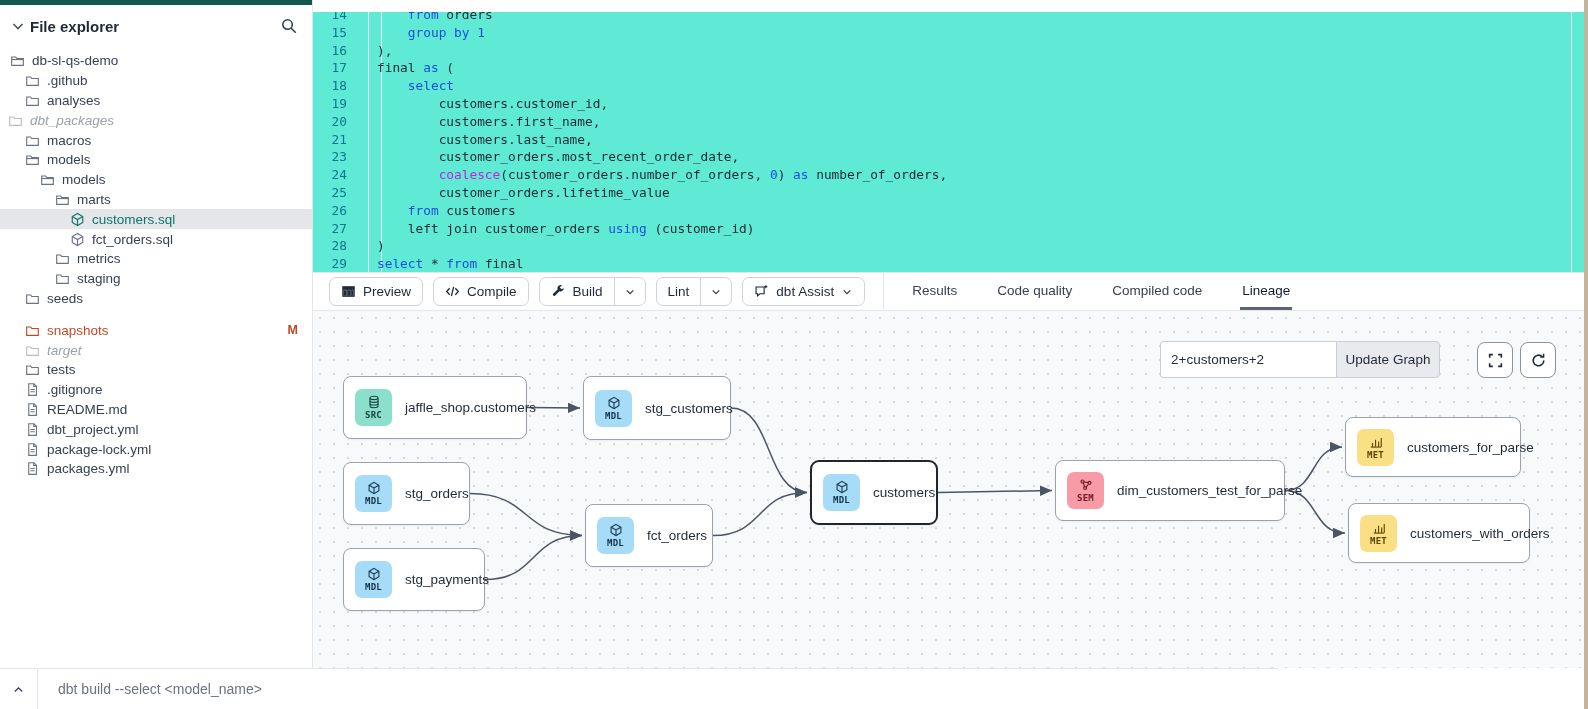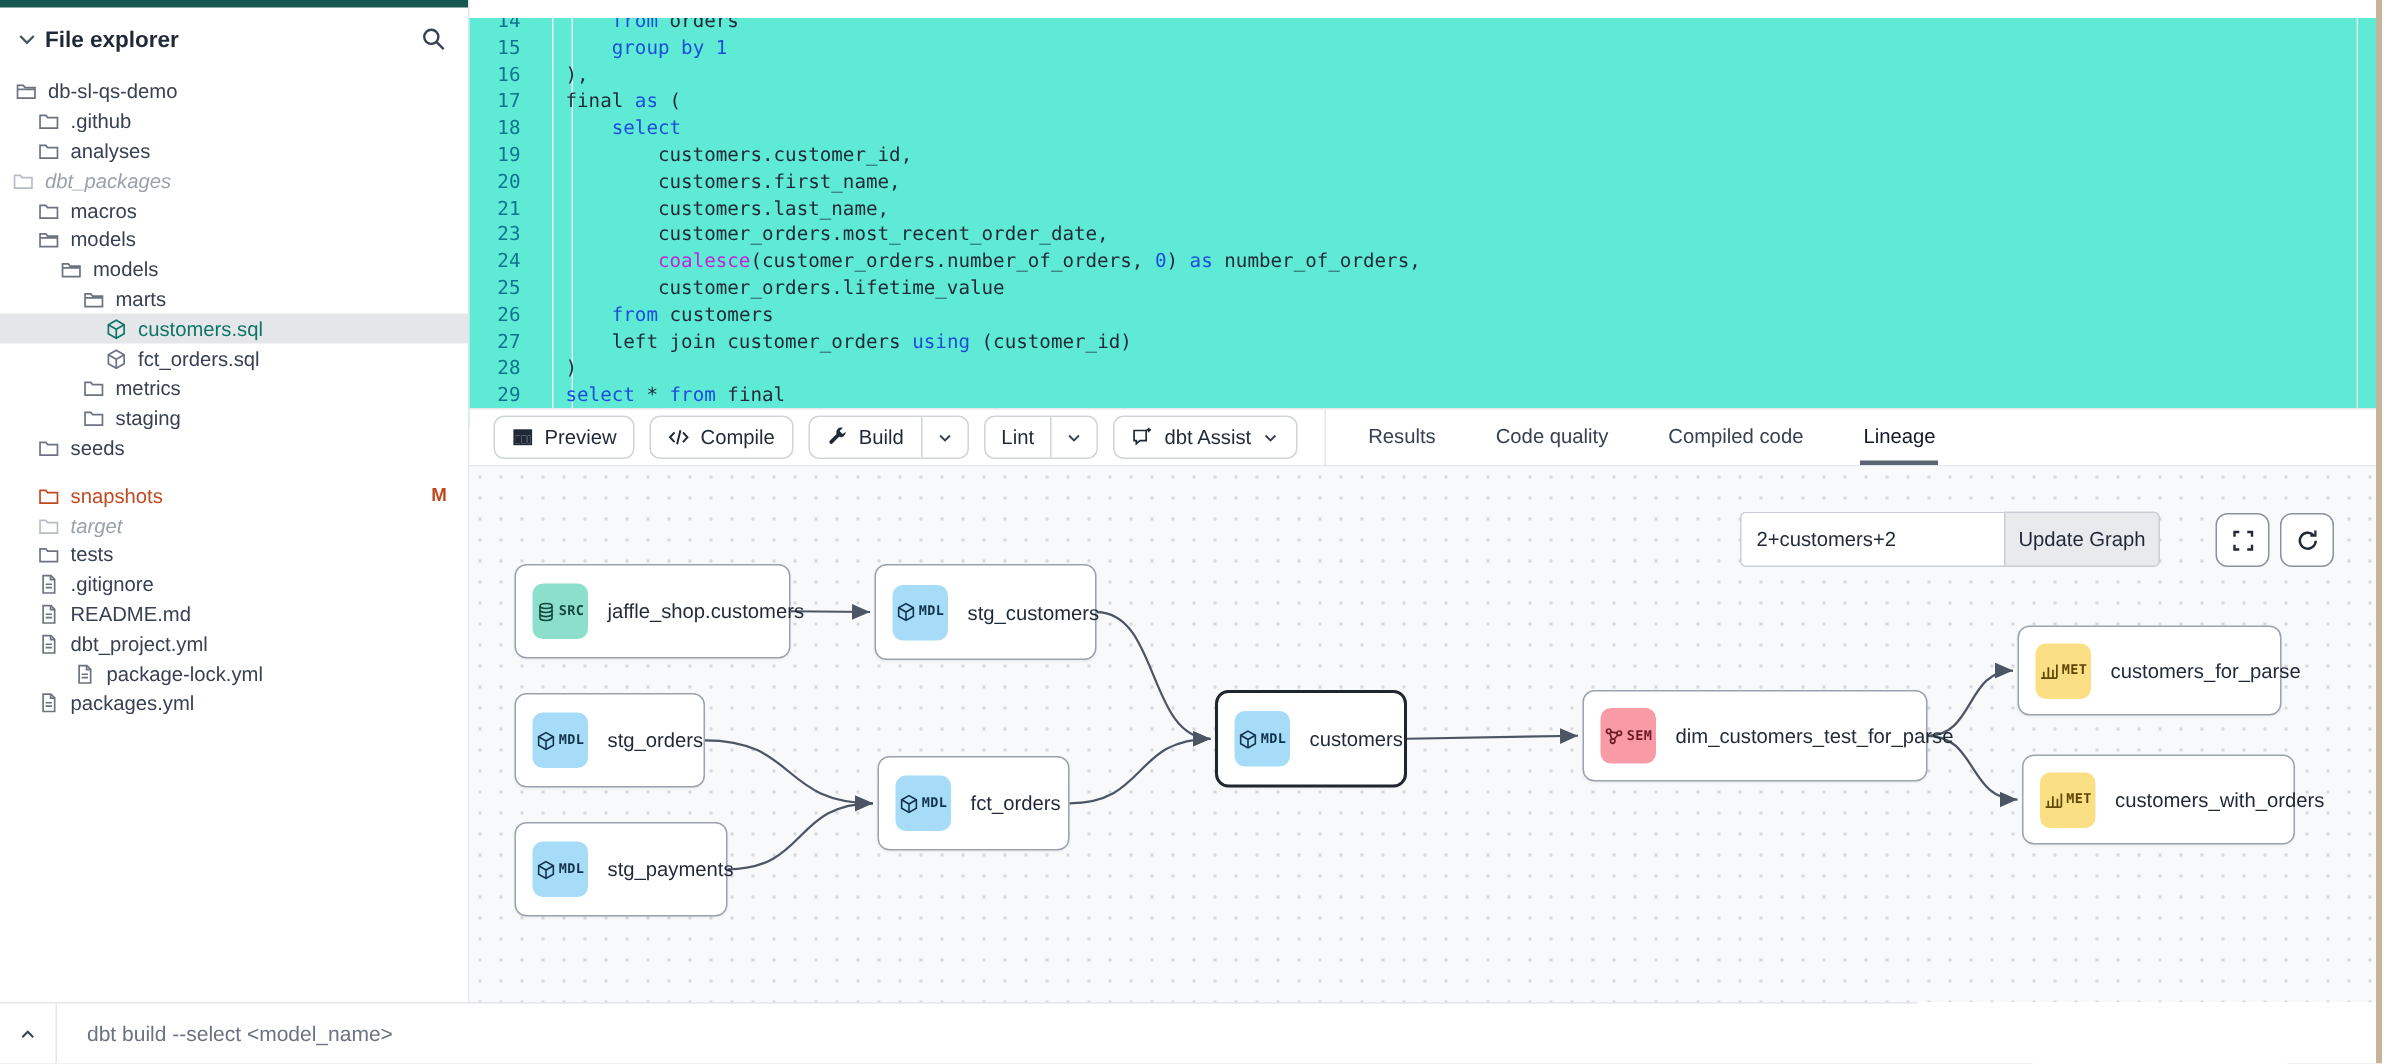--- a/index.html
+++ b/index.html
@@ -51,21 +51,21 @@
   #tabs { display:flex; align-items:stretch; height:100%; margin-left:26px; gap:36px; }
   .tab { display:flex; align-items:center; font-size:13.5px; color:#374151; cursor:pointer; border-bottom:3px solid transparent; padding:0 2px; }
   .tab.active { color:#111827; border-bottom-color:#5b6472; }
   
   #lineage { position:absolute; left:313px; top:311px; width:1271px; height:357px; background:#f8f9fb;
     background-image:radial-gradient(#d5d8dd 1px, transparent 1.3px); background-size:14px 14px; }
   #edges { position:absolute; left:0; top:0; width:100%; height:100%; pointer-events:none; }
   .lnode { position:absolute; background:#fff; border:1px solid #9aa3ad; border-radius:8px; display:flex; align-items:center; gap:13px; padding-left:11px; box-shadow:0 1px 2px rgba(15,23,42,.05); cursor:pointer; }
   .lnode.sel { border:2.5px solid #20262e; border-radius:9px; }
   .nlabel { font-size:13.5px; color:#1f2937; white-space:nowrap; }
-  .nbadge { width:37px; height:37px; border-radius:7px; flex:none; display:flex; flex-direction:row; align-items:center; justify-content:center; gap:1px; }
+  .nbadge { width:37px; height:37px; border-radius:7px; flex:none; display:flex; flex-direction:column; align-items:center; justify-content:center; gap:1px; }
   .nbadge svg { width:14px; height:14px; }
   .nbadge .btxt { font-family:"DejaVu Sans Mono", monospace; font-size:9px; font-weight:700; letter-spacing:.3px; }
   .nbadge.SRC { background:#8ce0cb; color:#14463c; }
   .nbadge.MDL { background:#a6dcf7; color:#12324a; }
   .nbadge.SEM { background:#f89ba6; color:#6e1a26; }
   .nbadge.MET { background:#fbdf84; color:#5c4504; }
   #graph-controls { position:absolute; left:847px; top:30px; display:flex; }
   #selector-input { width:176px; height:37px; border:1px solid #c9ced6; border-right:none; border-radius:4px 0 0 4px; padding:0 10px; font-size:13.5px; font-family:"Liberation Sans", sans-serif; color:#1f2937; background:#fff; outline:none; }
   #update-graph { width:104px; height:37px; border:1px solid #c9ced6; border-radius:0 4px 4px 0; background:#e8eaed; font-size:13.5px; font-family:"Liberation Sans", sans-serif; color:#1f2937; cursor:pointer; }
   .sq-btn { position:absolute; width:36px; height:36px; border:1px solid #8b929c; border-radius:8px; background:#fff; display:flex; align-items:center; justify-content:center; color:#1f2937; cursor:pointer; }
@@ -260,21 +260,21 @@
         <div class="tree-item" style="padding-left: 25px;">
           <span class="ticon">
             <svg viewBox="0 0 16 16" fill="none" stroke="currentColor" stroke-width="1.2">
               <path d="M4 1.8h5.5l2.7 2.7v9.7H4z"></path>
               <path d="M9.3 1.8v2.9h2.9"></path>
               <path d="M5.8 8h4.5M5.8 10.4h4.5"></path>
             </svg>
           </span>
           <span class="tlabel">dbt_project.yml</span>
         </div>
-        <div class="tree-item" style="padding-left: 25px; margin-left: 24px;">
+        <div class="tree-item" style="padding-left: 25px;">
           <span class="ticon">
             <svg viewBox="0 0 16 16" fill="none" stroke="currentColor" stroke-width="1.2">
               <path d="M4 1.8h5.5l2.7 2.7v9.7H4z"></path>
               <path d="M9.3 1.8v2.9h2.9"></path>
               <path d="M5.8 8h4.5M5.8 10.4h4.5"></path>
             </svg>
           </span>
           <span class="tlabel">package-lock.yml</span>
         </div>
         <div class="tree-item" style="padding-left: 25px;">

